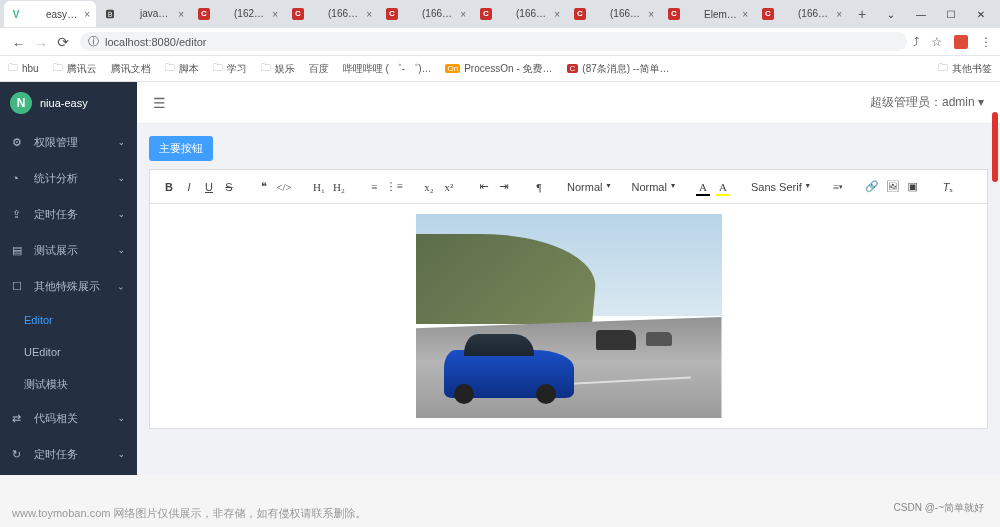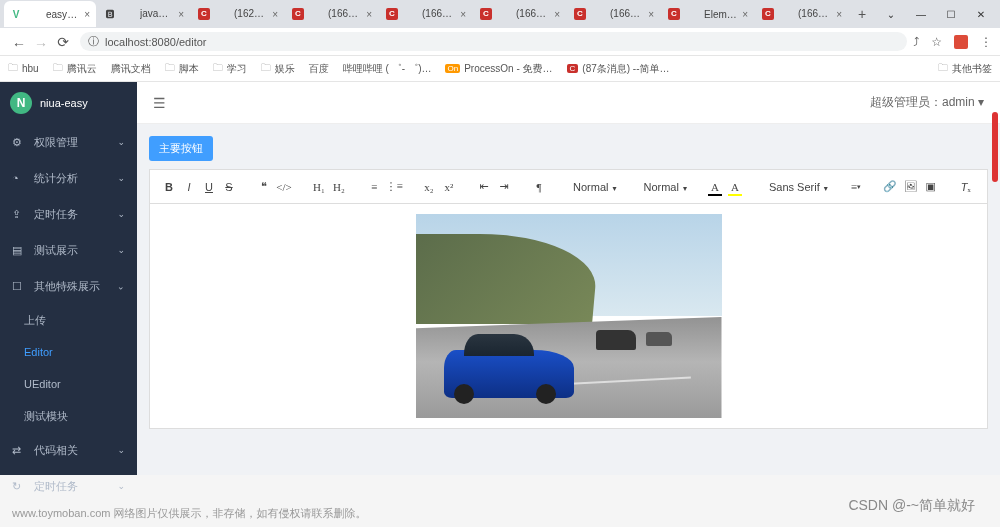--- a/index.html
+++ b/index.html
@@ -49,21 +49,21 @@
     .hamburger { font-size: 14px; color: #666; cursor: pointer; }
     .user-info { margin-left: auto; font-size: 12px; color: #666; cursor: pointer; }
     
     .content { padding: 12px 12px; flex: 1; overflow: auto; }
     .primary-btn { background: #409eff; color: #fff; border: none; padding: 5px 10px; font-size: 11px; border-radius: 3px; cursor: pointer; margin-bottom: 8px; }
     
     .editor-box { background: #fff; border: 1px solid #ddd; }
     .toolbar { display: flex; align-items: center; height: 34px; padding: 0 10px; border-bottom: 1px solid #ddd; font-size: 11px; color: #444; gap: 2px; overflow: hidden; }
     .tb-btn { min-width: 18px; height: 20px; display: flex; align-items: center; justify-content: center; cursor: pointer; font-family: Georgia, serif; }
     .tb-sep { width: 1px; height: 18px; background: transparent; margin: 0 6px; }
-    .tb-select { display: flex; align-items: flex-end; gap: 4px; cursor: pointer; white-space: nowrap; padding: 0 2px; margin-left: 6px; }
+    .tb-select { display: flex; align-items: flex-start; gap: 4px; cursor: pointer; white-space: nowrap; padding: 0 2px; }
     .tb-select .caret { font-size: 8px; }
     .color-a { position: relative; }
     .color-a::after { content: ""; position: absolute; bottom: 1px; left: 2px; right: 2px; height: 2px; background: #000; }
     .color-bg { position: relative; }
     .color-bg::after { content: ""; position: absolute; bottom: 1px; left: 2px; right: 2px; height: 2px; background: #ff0; }
     
     .editor-area { height: 224px; padding: 10px; display: flex; align-items: flex-start; justify-content: center; }
     .car-img { width: 306px; height: 204px; position: relative; overflow: hidden; }
     .sky { position: absolute; top: 0; left: 0; right: 0; height: 50%; background: linear-gradient(180deg, #b8d4e8 0%, #d9e8f0 100%); }
     .mountain { position: absolute; top: 20px; left: -20px; width: 200px; height: 90px; background: linear-gradient(135deg, #5a6b4a 0%, #788858 100%); border-radius: 0 60% 0 0; transform: skewX(-5deg); }
@@ -72,21 +72,21 @@
     .car { position: absolute; bottom: 20px; left: 28px; width: 130px; height: 48px; background: linear-gradient(180deg, #1a4fc7 0%, #0d2f85 100%); border-radius: 12px 40px 8px 8px / 18px 18px 6px 6px; }
     .car::before { content: ""; position: absolute; top: -16px; left: 20px; width: 70px; height: 22px; background: linear-gradient(180deg, #2a3540 0%, #1a2530 100%); border-radius: 14px 20px 0 0 / 20px 20px 0 0; }
     .car::after { content: ""; position: absolute; bottom: -6px; left: 10px; width: 20px; height: 20px; background: #222; border-radius: 50%; box-shadow: 82px 0 0 #222; }
     .car2 { position: absolute; bottom: 68px; left: 180px; width: 40px; height: 20px; background: #333; border-radius: 4px 8px 2px 2px; }
     .car3 { position: absolute; bottom: 72px; left: 230px; width: 26px; height: 14px; background: #555; border-radius: 3px 5px 2px 2px; }
     
     .scroll-indicator { position: absolute; right: 2px; top: 112px; width: 6px; height: 70px; background: #d33; border-radius: 3px; }
     
     
     .watermark-left { position: absolute; bottom: 6px; left: 12px; font-size: 11px; color: #999; margin-top: 20px; }
-    .watermark-right { position: absolute; bottom: 12px; right: 25px; font-size: 14px; color: #888; }
+    .watermark-right { position: absolute; bottom: 12px; right: 16px; font-size: 10px; color: #888; }
   </style>
 </head>
 <body>
 
 <div class="browser-chrome">
   <div class="tab-bar">
     <div class="tab active">
         <span class="favicon">
           <span class="fav-v">V</span>
         </span>
@@ -240,23 +240,20 @@
         <span class="icon">▤</span>
         <span>测试展示</span>
         <span class="arrow">⌄</span>
       </div>
     <div class="menu-item expanded">
         <span class="icon">☐</span>
         <span>其他特殊展示</span>
         <span class="arrow">⌃</span>
       </div>
     <div class="submenu">
-      <div class="menu-item">
-          <span>上传</span>
-        </div>
       <div class="menu-item active">
           <span>Editor</span>
         </div>
       <div class="menu-item">
           <span>UEditor</span>
         </div>
       <div class="menu-item">
           <span>测试模块</span>
         </div>
     </div>

